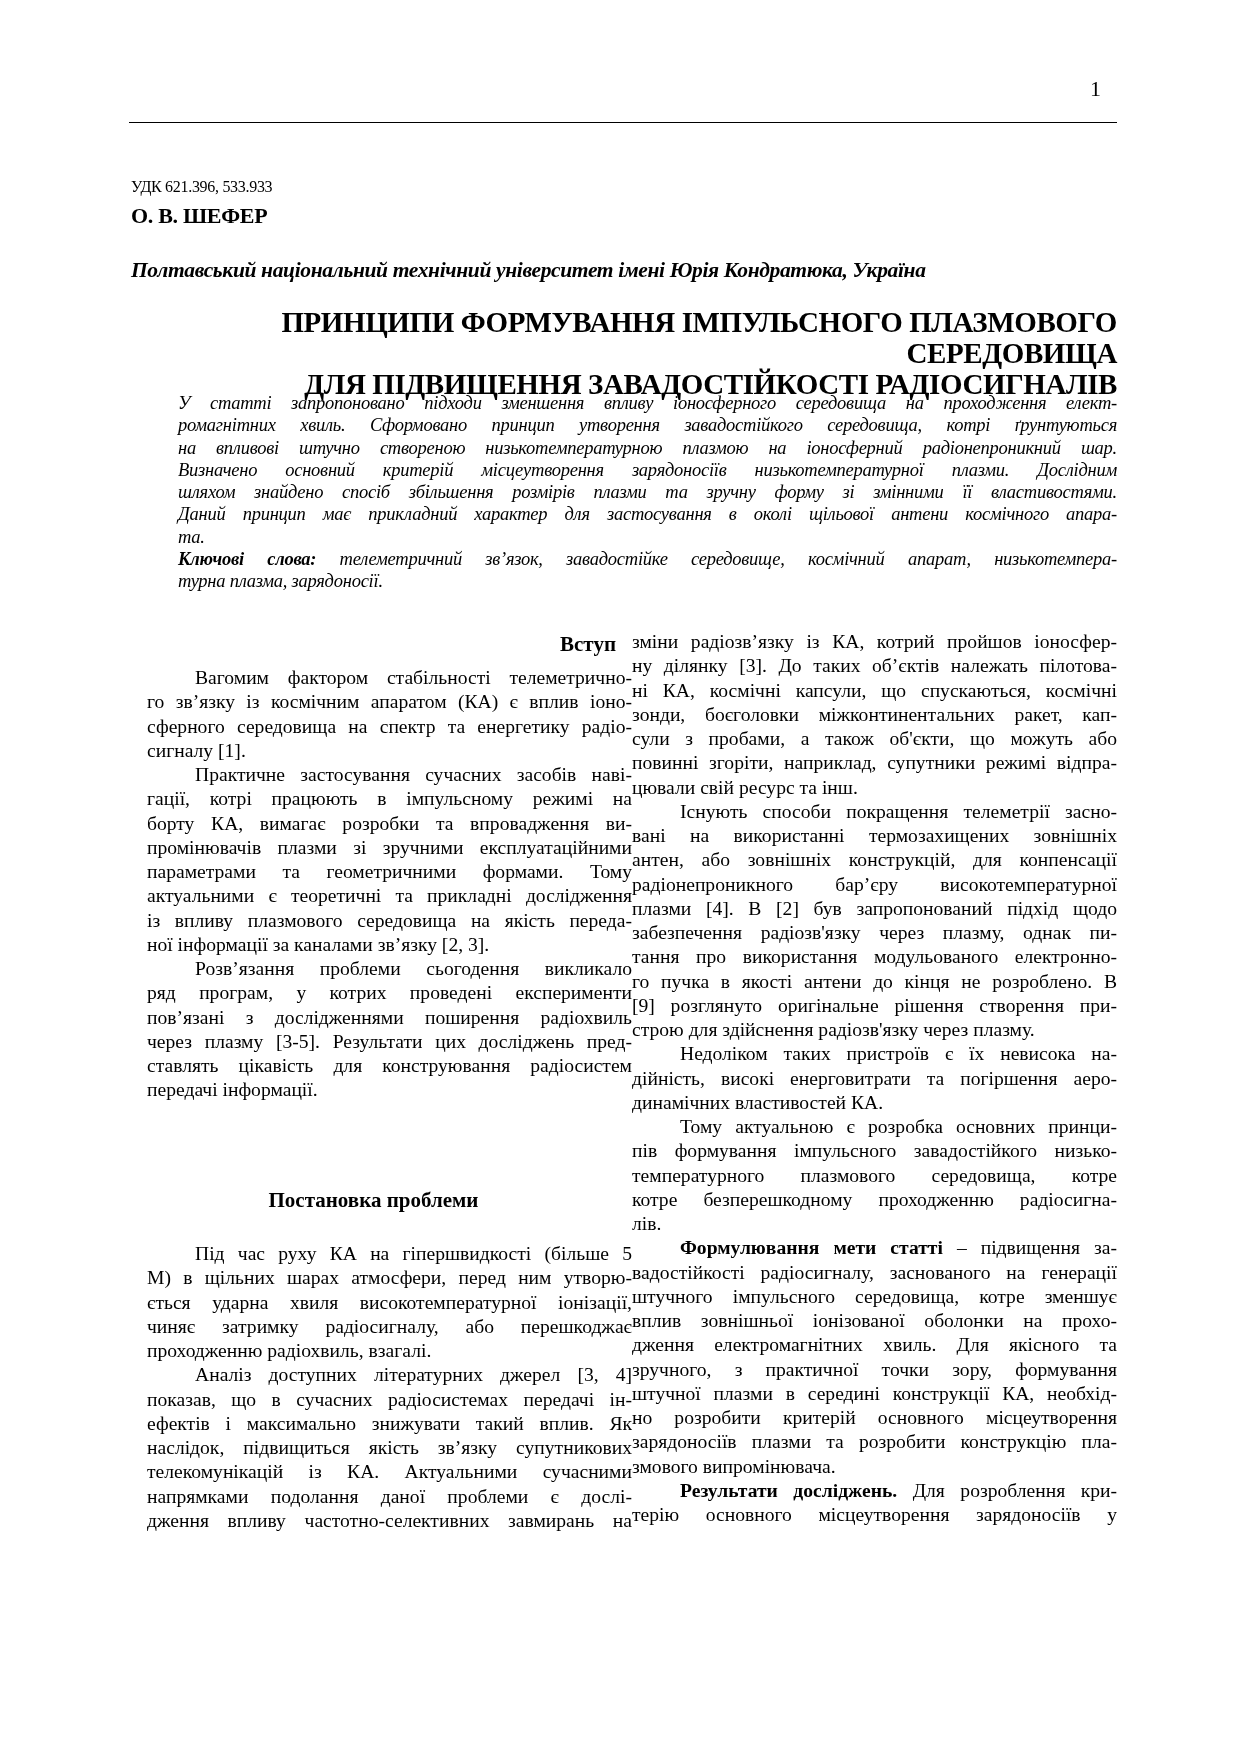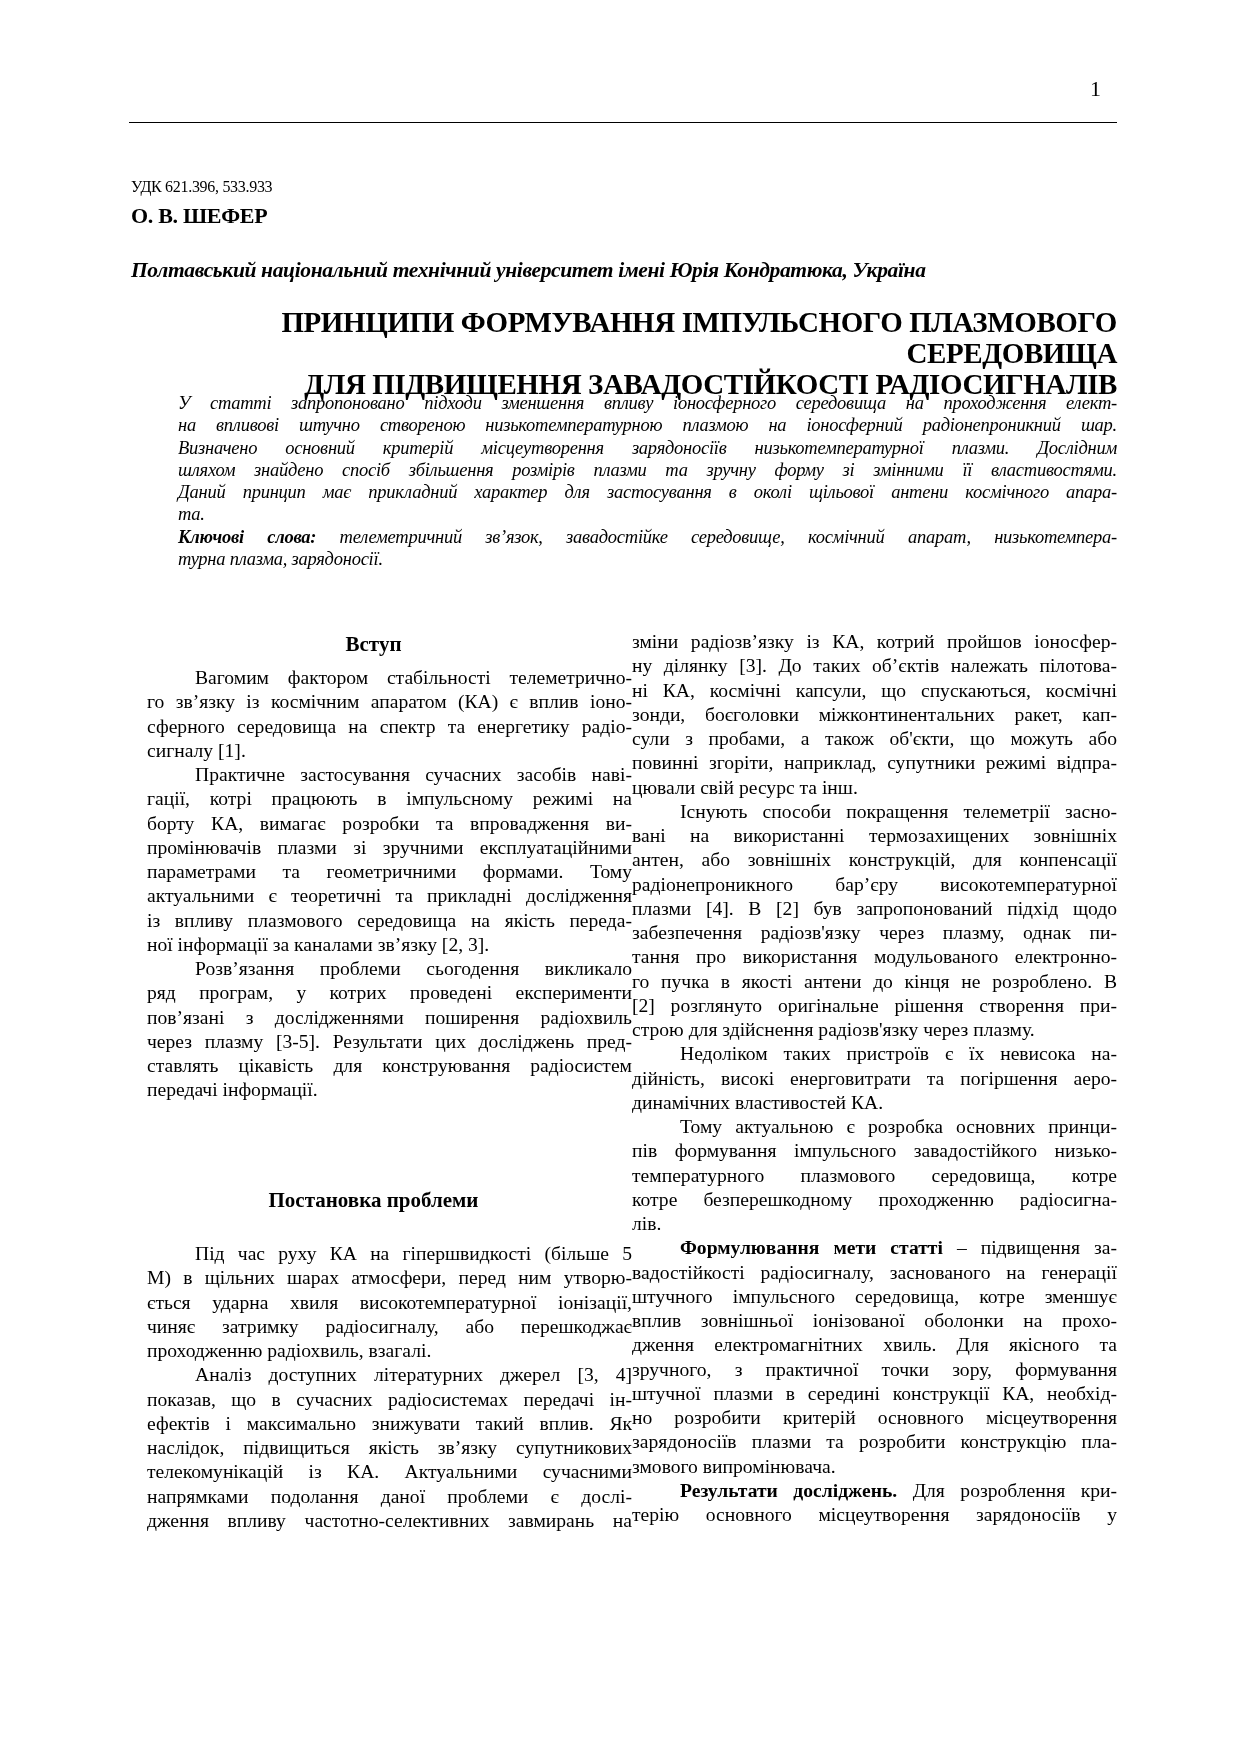--- a/index.html
+++ b/index.html
@@ -35,30 +35,31 @@
 <div class="abs author">О. В. ШЕФЕР</div>
 <div class="abs affiliation">Полтавський національний технічний університет імені Юрія Кондратюка, Україна</div>
 
 <div class="abs title">
   <div>ПРИНЦИПИ ФОРМУВАННЯ ІМПУЛЬСНОГО ПЛАЗМОВОГО СЕРЕДОВИЩА</div>
   <div>ДЛЯ ПІДВИЩЕННЯ ЗАВАДОСТІЙКОСТІ РАДІОСИГНАЛІВ</div>
 </div>
 
 <div class="abs abstract">
   <span class="line">У статті запропоновано підходи зменшення впливу іоносферного середовища на проходження елект-</span>
+  <span class="line">ромагнітних хвиль. Сформовано принцип утворення завадостійкого середовища, котрі ґрунтуються</span>
   <span class="line">на впливові штучно створеною низькотемпературною плазмою на іоносферний радіонепроникний шар.</span>
   <span class="line">Визначено основний критерій місцеутворення зарядоносіїв низькотемпературної плазми. Дослідним</span>
   <span class="line">шляхом знайдено спосіб збільшення розмірів плазми та зручну форму зі змінними її властивостями.</span>
   <span class="line">Даний принцип має прикладний характер для застосування в околі щільової антени космічного апара-</span>
   <span class="line last">та.</span>
   <span class="line"><span class="kw-label">Ключові слова:</span><span> телеметричний зв’язок, завадостійке середовище, космічний апарат, низькотемпера-</span></span>
   <span class="line last">турна плазма, зарядоносії.</span>
 </div>
 
-<div class="sec-head" style="left:131px; top:632px;">Вступ</div>
+<div class="sec-head" style="left:131px; top:632px;text-align:right;">Вступ</div>
 
 <div class="abs col col-left" style="top:666px;">
   <span class="ln indent">Вагомим фактором стабільності телеметрично-</span>
   <span class="ln">го зв’язку із космічним апаратом (КА) є вплив іоно-</span>
   <span class="ln">сферного середовища на спектр та енергетику радіо-</span>
   <span class="ln end">сигналу [1].</span>
   <span class="ln indent">Практичне застосування сучасних засобів наві-</span>
   <span class="ln">гації, котрі працюють в імпульсному режимі на</span>
   <span class="ln">борту КА, вимагає розробки та впровадження ви-</span>
   <span class="ln">промінювачів плазми зі зручними експлуатаційними</span>
@@ -100,21 +101,21 @@
   <span class="ln">повинні згоріти, наприклад, супутники режимі відпра-</span>
   <span class="ln end">цювали свій ресурс та інш.</span>
   <span class="ln indent">Існують способи покращення телеметрії засно-</span>
   <span class="ln">вані на використанні термозахищених зовнішніх</span>
   <span class="ln">антен, або зовнішніх конструкцій, для конпенсації</span>
   <span class="ln">радіонепроникного бар’єру високотемпературної</span>
   <span class="ln">плазми [4]. В [2] був запропонований підхід щодо</span>
   <span class="ln">забезпечення радіозв'язку через плазму, однак пи-</span>
   <span class="ln">тання про використання модульованого електронно-</span>
   <span class="ln">го пучка в якості антени до кінця не розроблено. В</span>
-  <span class="ln">[2] розглянуто оригінальне рішення створення при-</span>
+  <span class="ln">[9] розглянуто оригінальне рішення створення при-</span>
   <span class="ln end">строю для здійснення радіозв'язку через плазму.</span>
   <span class="ln indent">Недоліком таких пристроїв є їх невисока на-</span>
   <span class="ln">дійність, високі енерговитрати та погіршення аеро-</span>
   <span class="ln end">динамічних властивостей КА.</span>
   <span class="ln indent">Тому актуальною є розробка основних принци-</span>
   <span class="ln">пів формування імпульсного завадостійкого низько-</span>
   <span class="ln">температурного плазмового середовища, котре</span>
   <span class="ln">котре безперешкодному проходженню радіосигна-</span>
   <span class="ln end">лів.</span>
 

